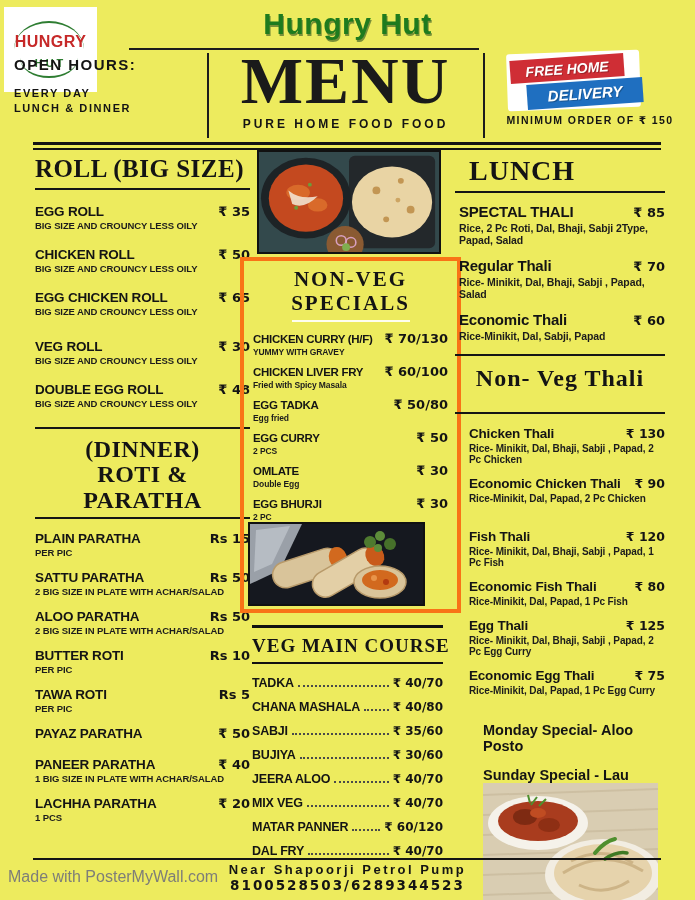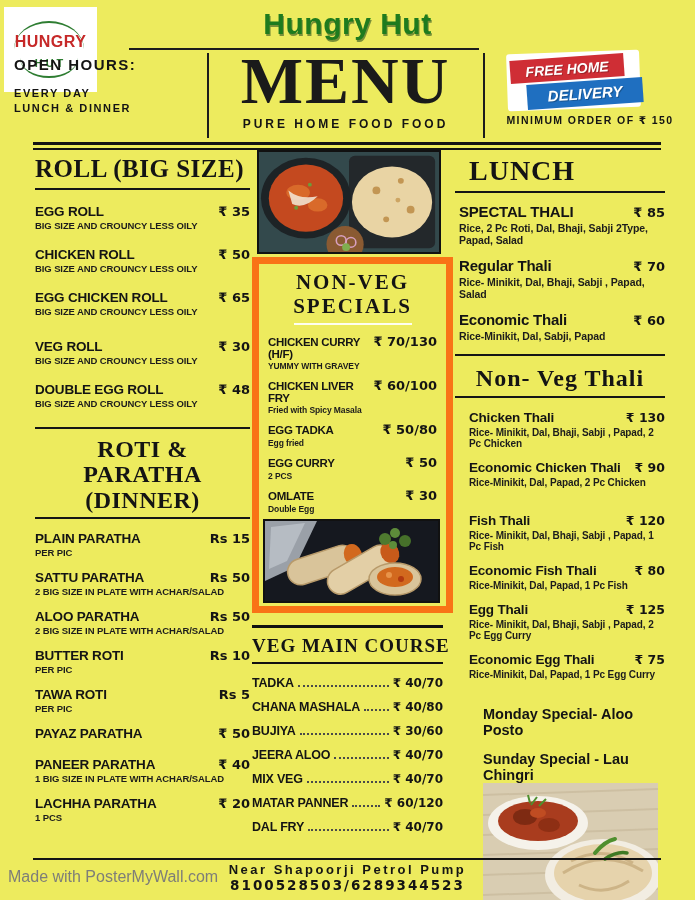--- a/index.html
+++ b/index.html
@@ -62,22 +62,22 @@
             font-size:25px;letter-spacing:.5px;line-height:1.05;}
   .col-left .mi{margin-bottom:16px;}
   .col-left .nm{font-size:13.5px;}
   .col-left .pr{font-size:13px;}
   .col-left .ds{font-size:9.5px;}
   .roti-head{text-align:center;font-size:24px;margin:8px 0 4px;}
 
   
   .photo1{position:absolute;left:257px;top:150px;width:184px;height:104px;
           border:2px solid #111;box-sizing:border-box;z-index:2;}
-  .nv-box{position:absolute;left:252px;top:257px;width:201px;height:356px;
-          border:7px solid #f97316;box-sizing:border-box;padding:6px 9px 0;}
+  .nv-box{position:absolute;left:240px;top:257px;width:221px;height:356px;
+          border:4px solid #f97316;box-sizing:border-box;padding:6px 9px 0;}
   .nv-head{font-family:"Liberation Serif","DejaVu Serif",serif;font-weight:700;font-size:21px;
            letter-spacing:2px;text-align:center;line-height:1.15;}
   .nv-underline{width:118px;height:2px;background:rgba(255,255,252,.92);margin:5px auto 9px;}
   .nv-box .mi{margin-bottom:7px;}
   .nv-box .nm{font-size:11.5px;letter-spacing:-.3px;}
   .nv-box .pr{font-size:13px;}
   .nv-box .ds{font-size:8.5px;}
   .photo2{position:absolute;left:4px;right:4px;bottom:3px;height:84px;border:2px solid #111;
           box-sizing:border-box;}
 
@@ -92,21 +92,21 @@
   .vrow .pr{font-size:12px;}
 
   
   .col-right{position:absolute;left:455px;top:156px;width:210px;}
   .lunch-head{font-size:28px;letter-spacing:1px;padding-left:14px;}
   .col-right .rule{margin:6px 0 10px;}
   .col-right .mi{margin-bottom:11px;padding-left:4px;}
   .col-right .lunch .nm{font-size:15px;}
   .col-right .lunch .pr{font-size:13px;}
   .col-right .lunch .ds{font-size:10.5px;font-weight:700;margin-top:2px;}
-  .nvt-head{font-size:24px;letter-spacing:1px;text-align:center;margin:6px 0 4px;}
+  .nvt-head{font-size:24px;letter-spacing:1px;text-align:center;margin:6px 0 20px;}
   .col-right .thali{padding-left:10px;}
   .col-right .thali .nm{font-size:13.5px;}
   .col-right .thali .pr{font-size:12.5px;}
   .col-right .thali .ds{font-size:10px;margin-top:2px;}
   .gap{height:14px;}
   .special-line{font-weight:800;font-size:14.5px;padding-left:28px;margin-top:26px;}
 
   .photo3{position:absolute;left:483px;top:783px;width:175px;height:117px;z-index:2;}
 
   
@@ -194,22 +194,22 @@
     <div class="mi">
       <div class="row">
           <span class="nm">DOUBLE EGG ROLL</span>
           <span class="pr">₹ 48</span>
         </div>
       <div class="ds">BIG SIZE AND CROUNCY LESS OILY</div>
     </div>
 
     <div class="rule" style="margin-top:18px;"></div>
     <div class="sec-head serif roti-head">
+      <div>(DINNER)</div>
       <div>ROTI &amp; PARATHA</div>
-      <div>(DINNER)</div>
     </div>
     <div class="rule" style="margin:2px 0 12px;"></div>
 
     <div class="mi" style="margin-bottom:12px;">
       <div class="row">
           <span class="nm">PLAIN PARATHA</span>
           <span class="pr">Rs 15</span>
         </div>
       <div class="ds">PER PIC</div>
     </div>
@@ -365,20 +365,25 @@
 
     <div class="vrow">
         <span class="nm">TADKA</span>
         <span class="lead"></span>
         <span class="pr">₹ 40/70</span>
       </div>
     <div class="vrow">
         <span class="nm">CHANA MASHALA</span>
         <span class="lead"></span>
         <span class="pr">₹ 40/80</span>
+      </div>
+    <div class="vrow">
+        <span class="nm">SABJI</span>
+        <span class="lead"></span>
+        <span class="pr">₹ 35/60</span>
       </div>
     <div class="vrow">
         <span class="nm">BUJIYA</span>
         <span class="lead"></span>
         <span class="pr">₹ 30/60</span>
       </div>
     <div class="vrow">
         <span class="nm">JEERA ALOO</span>
         <span class="lead"></span>
         <span class="pr">₹ 40/70</span>

